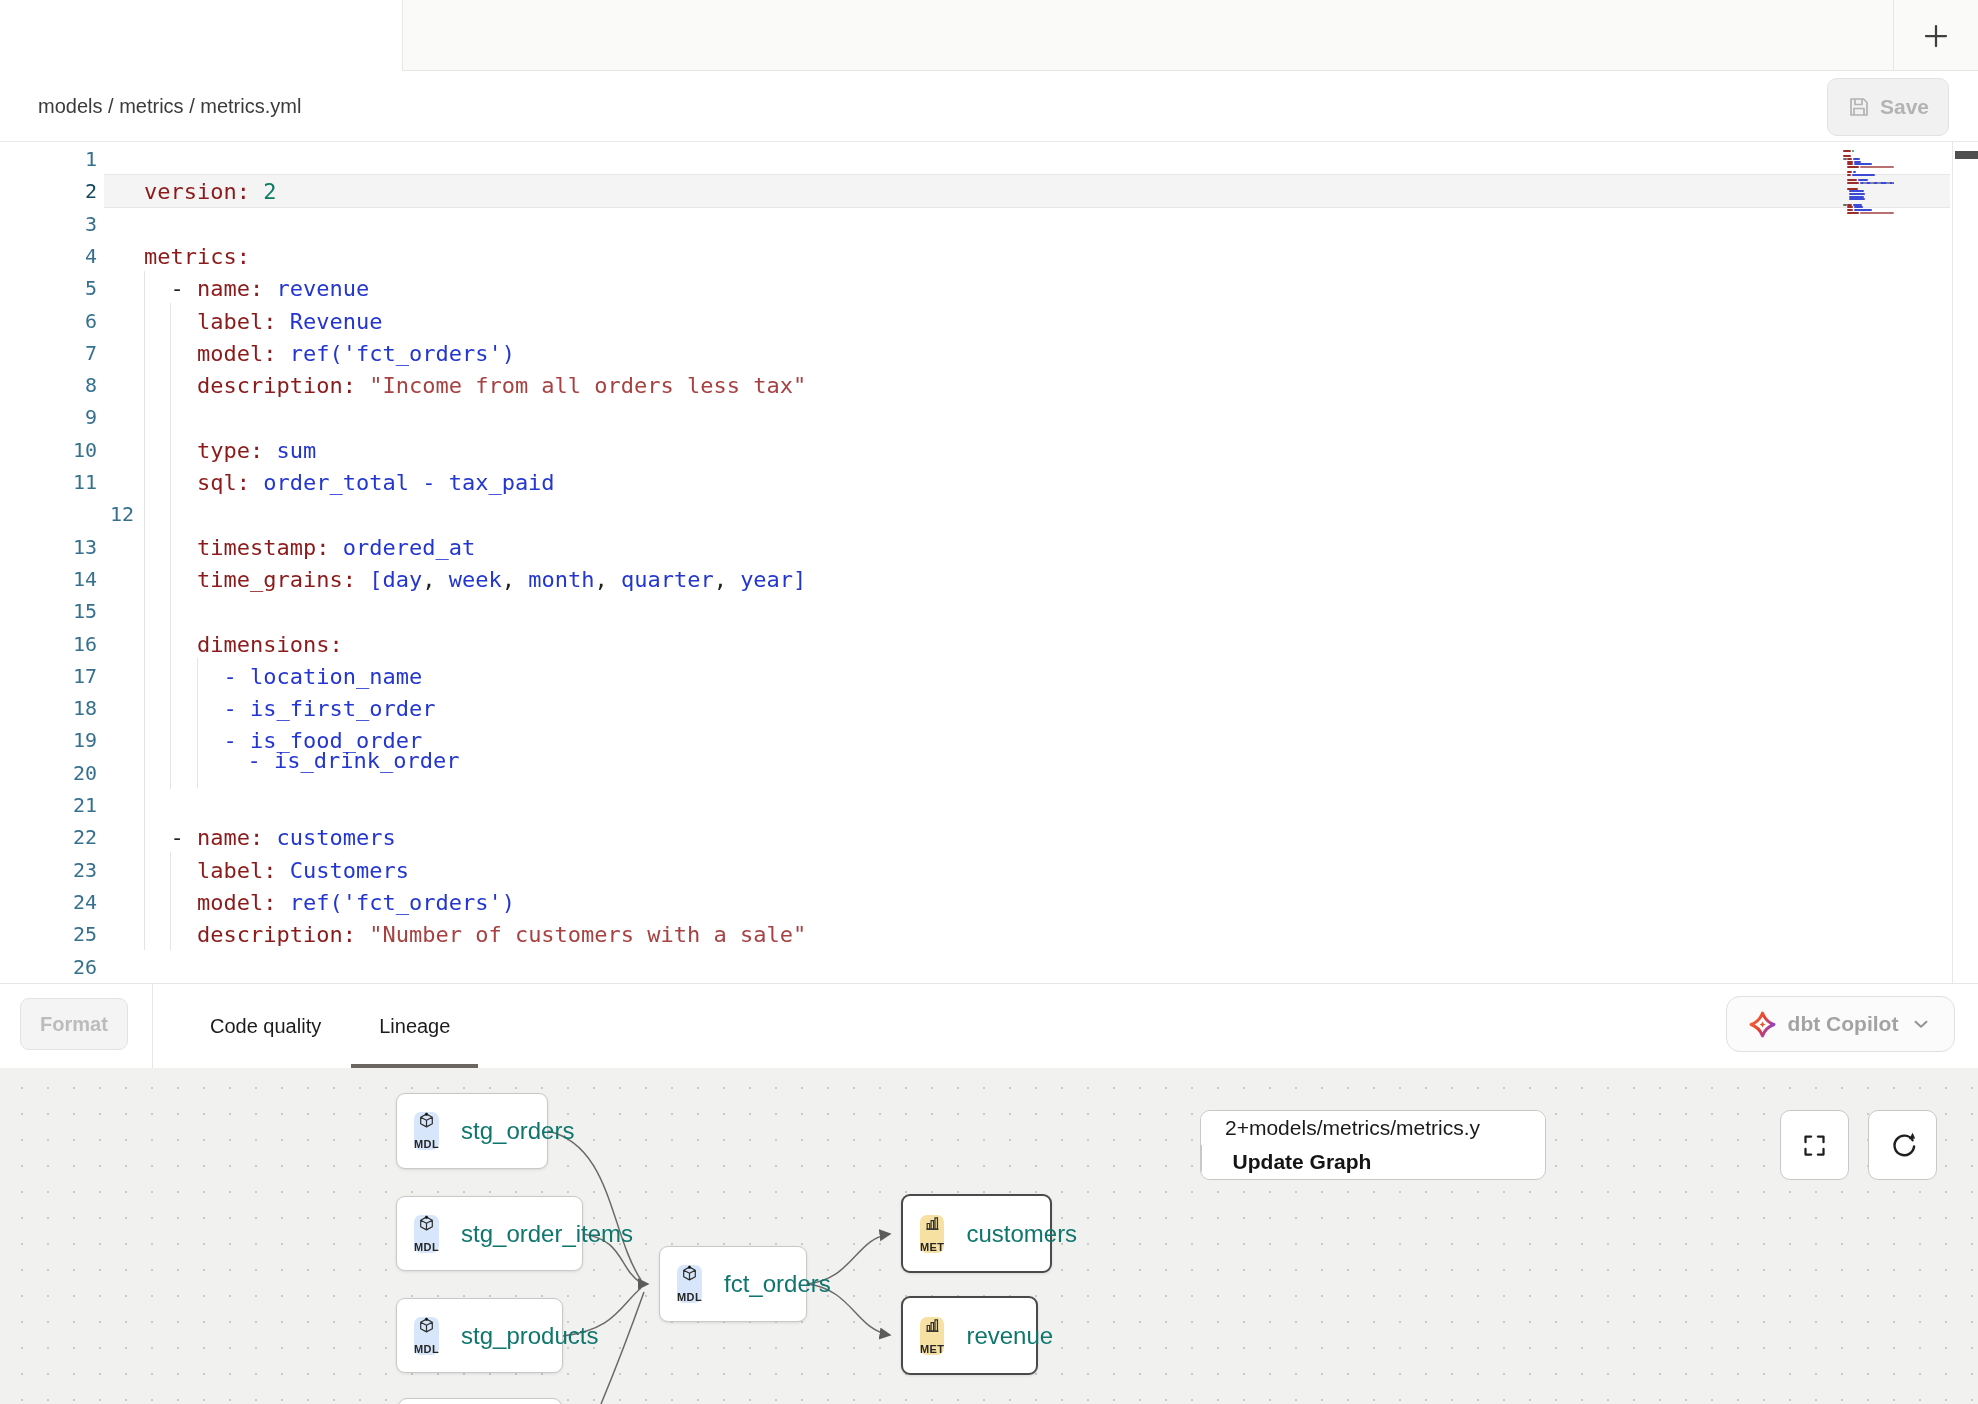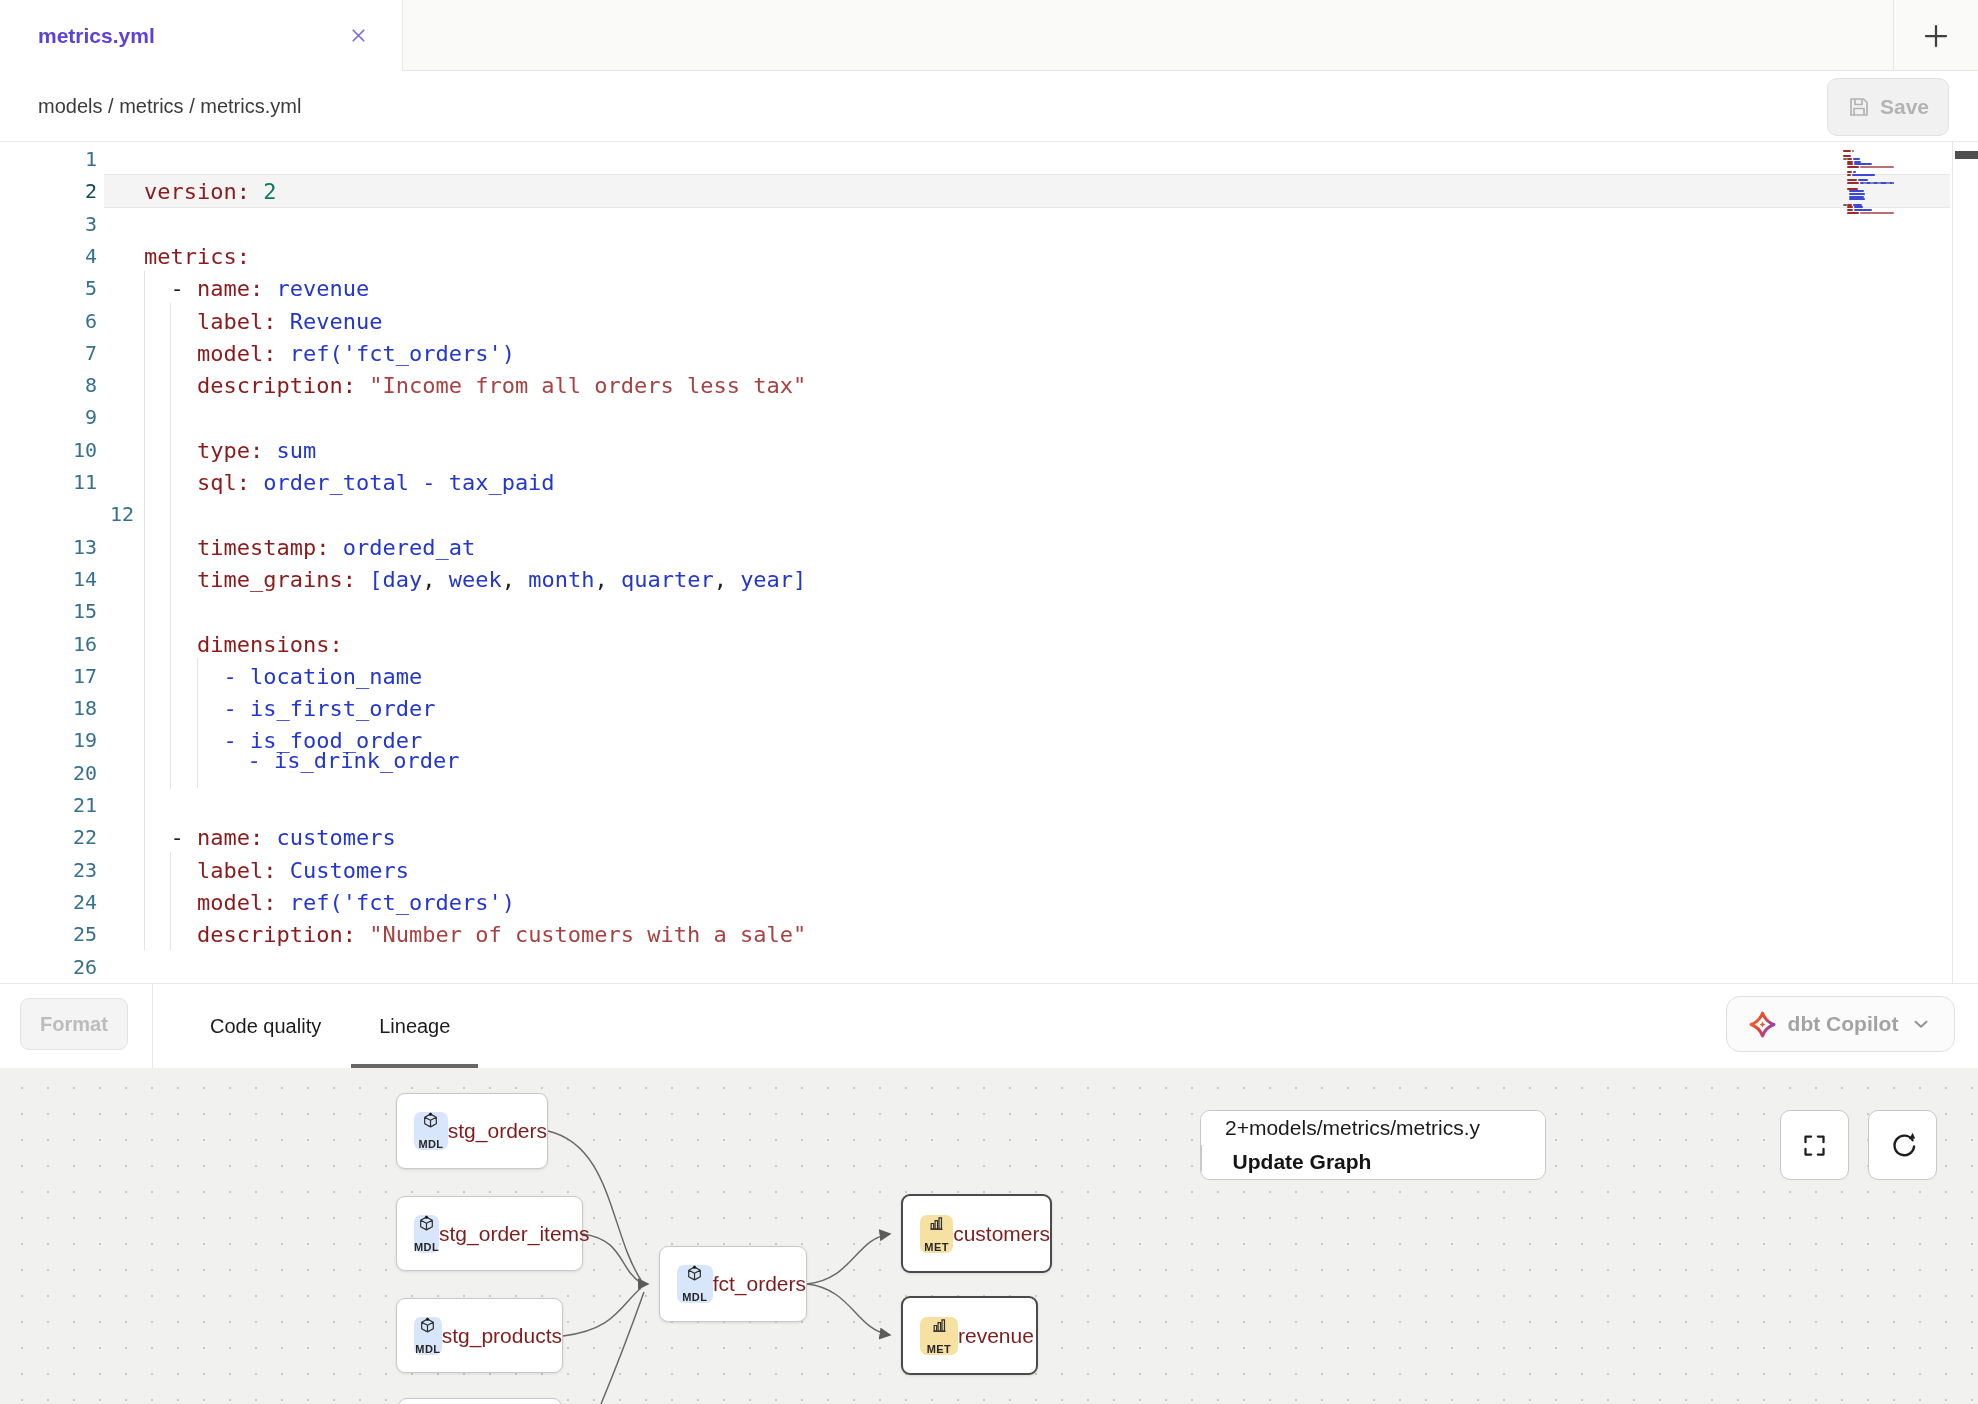--- a/index.html
+++ b/index.html
@@ -70,48 +70,40 @@
     background-size:26px 26px; background-position:9px 7px; }
   .graph svg.edges { position:absolute; left:0; top:0; width:1978px; height:336px; }
   .gnode { position:absolute; background:#fff; border:1px solid #c9c9c9; border-radius:9px;
     box-shadow:0 1px 3px rgba(0,0,0,0.10); display:flex; align-items:center; cursor:pointer; }
   .gnode.metric { border:2px solid #4a4a4a; }
   .gbadge { margin-left:17px; width:38px; height:38px; border-radius:7px;
     display:flex; flex-direction:column; align-items:center; justify-content:space-between; }
   .gbadge.model { background:#d7e6fb; }
   .gbadge.metric { background:#f6e1a3; }
   .gbadge .btxt { font-size:11px; font-weight:700; letter-spacing:0.4px; color:#262626; line-height:12px; }
-  .glabel { font-size:21px; color:#7f1d1d; }
+  .glabel { margin-left:22px; font-size:24px; color:#0f766e; }
   .gnode.partial { border-radius:9px; }
 
   .gctrl-group { position:absolute; left:1200px; top:42px; height:70px; display:flex;
     background:#fff; border:1px solid #c8c8c8; border-radius:10px; overflow:hidden;flex-direction:column; }
   .gsearch { width:344px; height:100%; border:none; outline:none; padding:0 10px 0 24px;
     font-family:"Liberation Sans", sans-serif; font-size:21px; color:#1a1a1a; background:#fff; }
   .gupdate { width:201px; height:100%; border:none; border-left:1px solid #c8c8c8; background:#fff;
     font-family:"Liberation Sans", sans-serif; font-size:21px; font-weight:600; color:#141414; cursor:pointer; }
   .gicon-btn { position:absolute; top:42px; width:69px; height:70px; background:#fff;
     border:1px solid #c8c8c8; border-radius:10px; display:flex; align-items:center; justify-content:center; cursor:pointer; }
   .gicon-btn.fs { left:1780px; } .gicon-btn.rf { left:1868px; }
 </style>
 </head>
 <body>
 
 <div id="root">
 
   <div class="tabstrip">
     <div class="tabstrip-rest"></div>
-    <div class="tab-active">
-      <span class="tab-label">metrics.yml</span>
-      <button class="tab-close" title="Close tab">
-        <svg viewBox="0 0 24 24" width="21" height="21" fill="none" stroke="#7668df" stroke-width="1.9" stroke-linecap="round">
-            <path d="M6 6 L18 18 M18 6 L6 18"></path>
-          </svg>
-      </button>
-    </div>
     <div class="newtab-cell">
       <button class="newtab-btn" title="New tab">
         <svg viewBox="0 0 24 24" width="30" height="30" fill="none" stroke="#3f3f3f" stroke-width="1.8" stroke-linecap="round">
             <path d="M12 4 V20 M4 12 H20"></path>
           </svg>
       </button>
     </div>
   </div>
 
   <div class="crumbrow">

